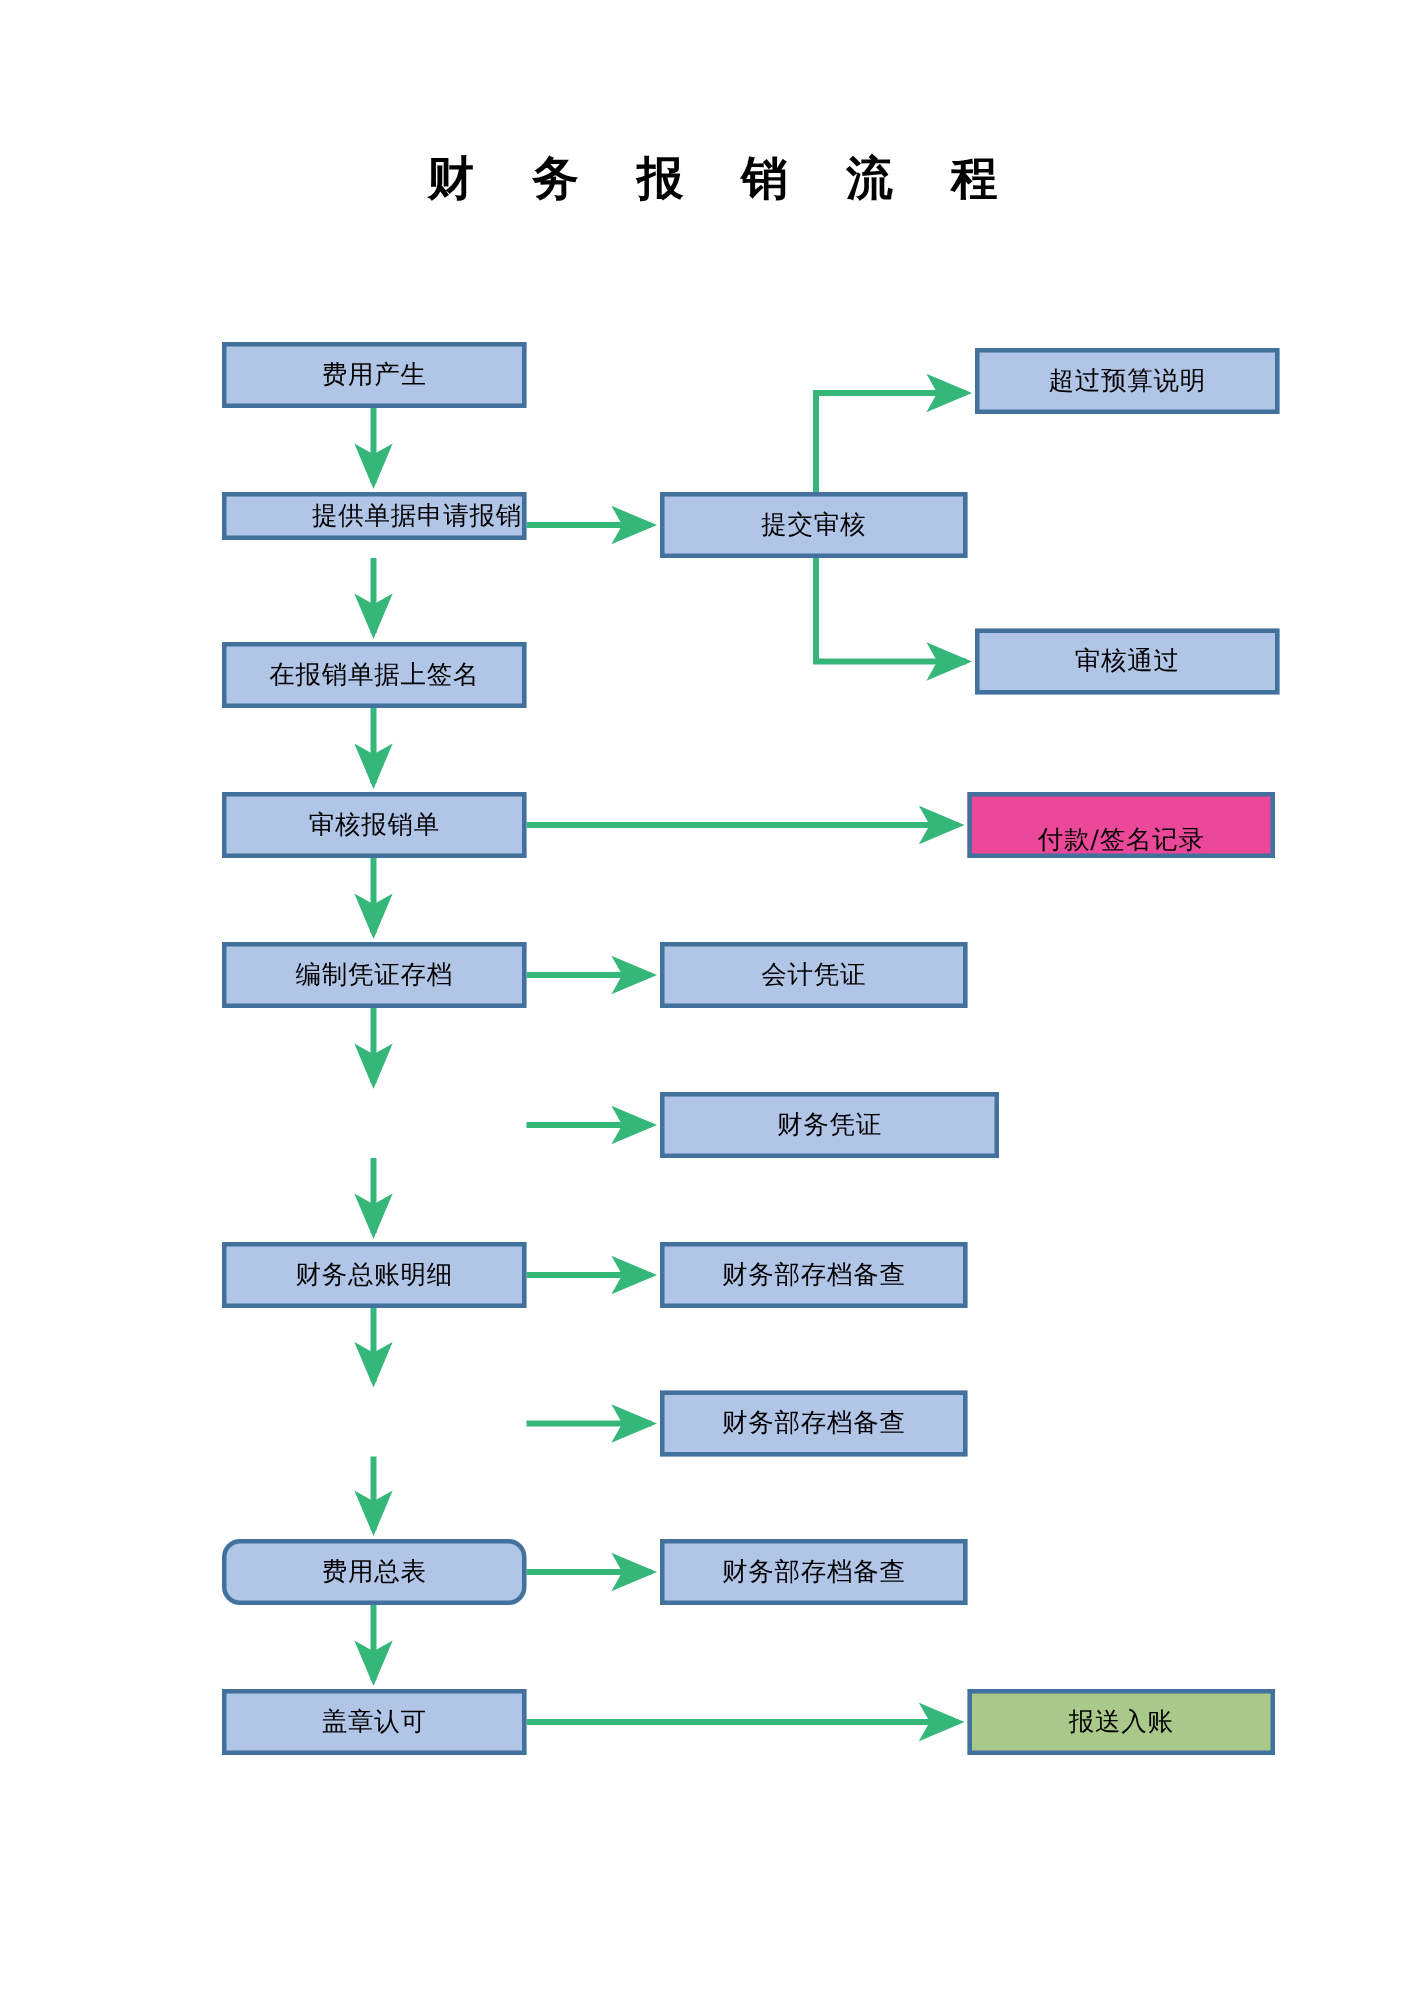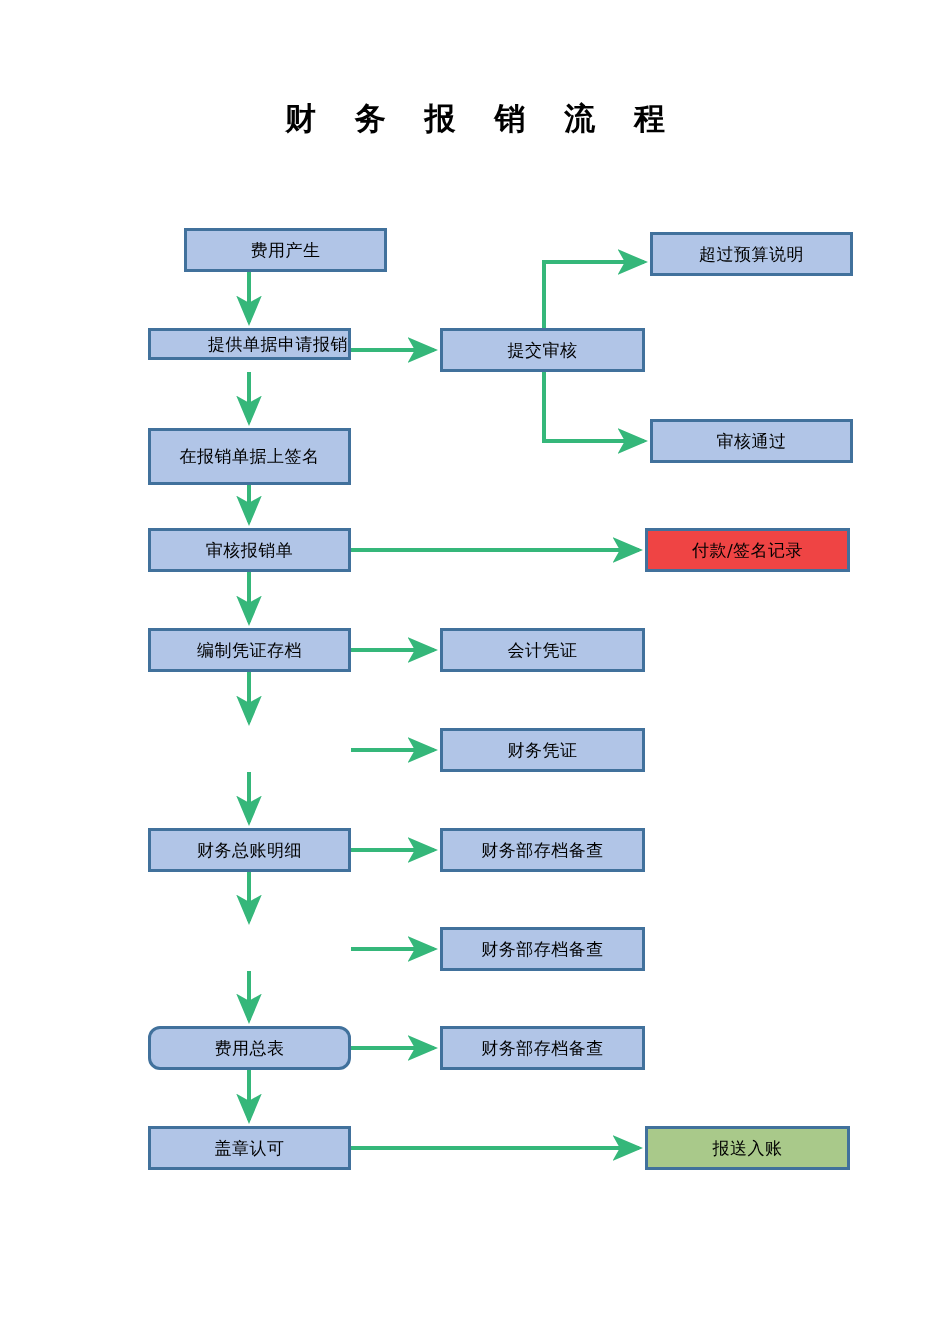--- a/index.html
+++ b/index.html
@@ -43,21 +43,22 @@
     justify-content: center;
     font-family: "DejaVu Serif", "Liberation Serif", serif;
     font-size: 17px;
     font-weight: normal;
     color: #000000;
     letter-spacing: 0.5px;
     white-space: nowrap;
     line-height: 1;
   }
   .node.green-light {
-    background: #ef4444;
+    background: #ec4899;
+    align-items: flex-end;
   }
   .node.green-strong {
     background: #a9c98a;
   }
   #arrow-layer {
     position: absolute;
     left: 0;
     top: 0;
     width: 950px;
     height: 1344px;
@@ -96,27 +97,27 @@
       <path d="M351,850 L434,850"></path>
       <path d="M351,949 L434,949"></path>
       <path d="M351,1048 L434,1048"></path>
       <path d="M351,1148 L639,1148"></path>
 
       <path d="M544,328 L544,262 L644,262"></path>
       <path d="M544,372 L544,441 L644,441"></path>
     </g>
   </svg>
 
-  <div class="node" style="left:148px; top:228px; width:203px; height:44px;margin-left:36px;">
+  <div class="node" style="left:148px; top:228px; width:203px; height:44px;">
     <span>费用产生</span>
   </div>
   <div class="node" style="left:148px; top:328px; width:203px; height:32px;justify-content:flex-end;">
     <span>提供单据申请报销</span>
   </div>
-  <div class="node" style="left:148px; top:428px; width:203px; height:57px;">
+  <div class="node" style="left:148px; top:428px; width:203px; height:44px;">
     <span>在报销单据上签名</span>
   </div>
   <div class="node" style="left:148px; top:528px; width:203px; height:44px;">
     <span>审核报销单</span>
   </div>
   <div class="node" style="left:148px; top:628px; width:203px; height:44px;">
     <span>编制凭证存档</span>
   </div>
   <div class="node" style="left:148px; top:828px; width:203px; height:44px;">
     <span>财务总账明细</span>
@@ -127,21 +128,21 @@
   <div class="node" style="left:148px; top:1126px; width:203px; height:44px;">
     <span>盖章认可</span>
   </div>
 
   <div class="node" style="left:440px; top:328px; width:205px; height:44px;">
     <span>提交审核</span>
   </div>
   <div class="node" style="left:440px; top:628px; width:205px; height:44px;">
     <span>会计凭证</span>
   </div>
-  <div class="node" style="left:440px; top:728px; width:205px; height:44px;">
+  <div class="node" style="left:440px; top:728px; width:226px; height:44px;">
     <span>财务凭证</span>
   </div>
   <div class="node" style="left:440px; top:828px; width:205px; height:44px;">
     <span>财务部存档备查</span>
   </div>
   <div class="node" style="left:440px; top:927px; width:205px; height:44px;">
     <span>财务部存档备查</span>
   </div>
   <div class="node" style="left:440px; top:1026px; width:205px; height:44px;">
     <span>财务部存档备查</span>

